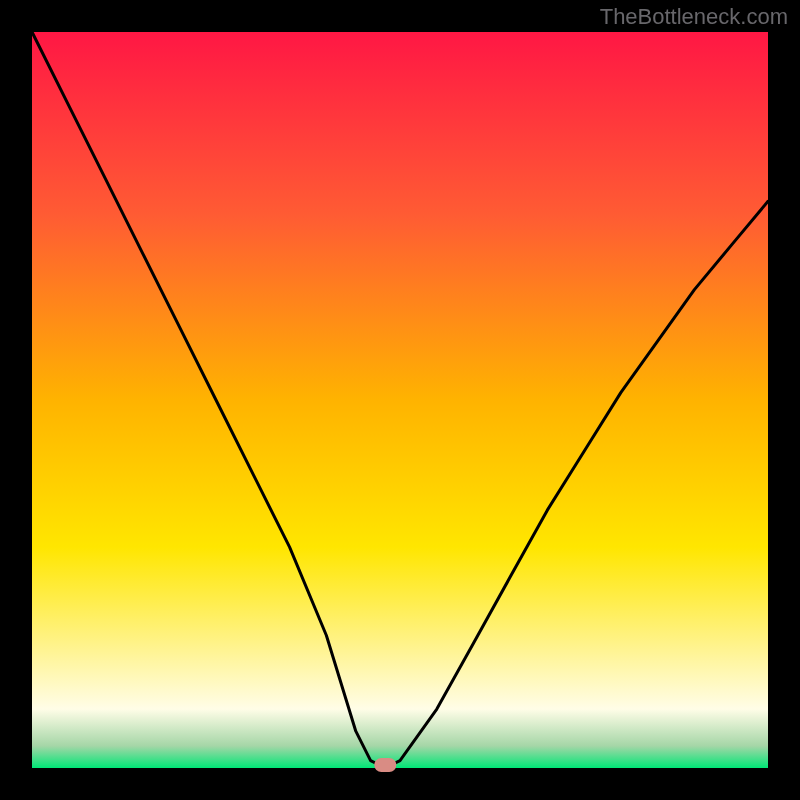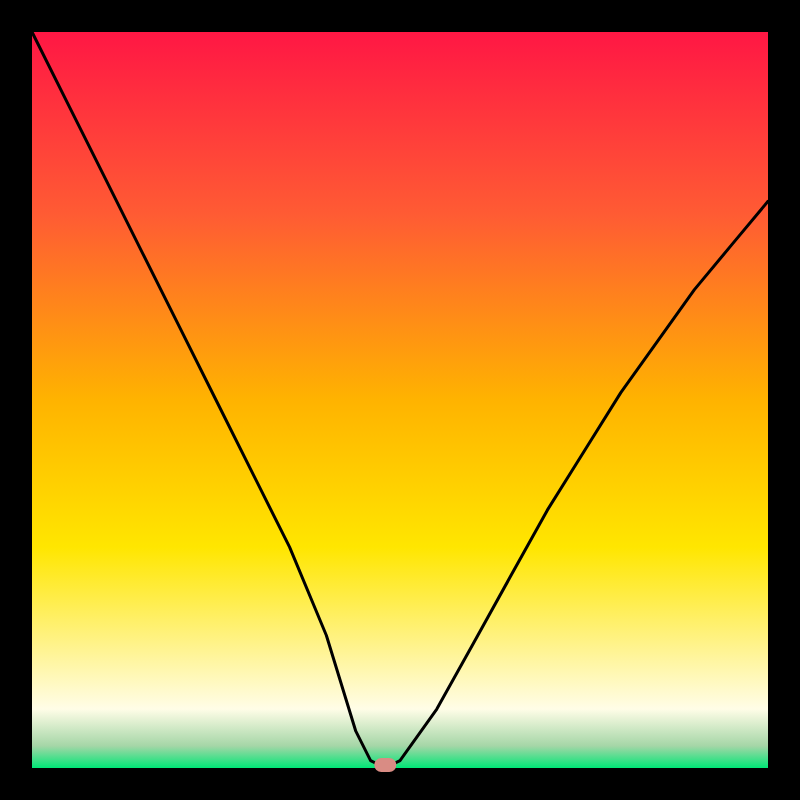--- a/index.html
+++ b/index.html
@@ -46,13 +46,14 @@
 
     <rect x="0" y="0" width="800" height="800" fill="#000"></rect>
 
     <rect id="plot-rect" x="32" y="32" width="736" height="736" fill="url(#bg-grad)"></rect>
 
     <path id="curve" fill="none" stroke="#000" stroke-width="3" stroke-linecap="round" stroke-linejoin="round" d="M32.0 32.0 L68.8 105.6 L105.6 179.2 L142.4 252.8 L179.2 326.4 L216.0 400.0 L252.8 473.6 L289.6 547.2 L326.4 635.5 L355.8 731.2 L370.6 760.6 L385.3 768.0 L400.0 760.6 L436.8 709.1 L473.6 642.9 L510.4 576.6 L547.2 510.4 L584.0 451.5 L620.8 392.6 L657.6 341.1 L694.4 289.6 L731.2 245.4 L768.0 201.3"></path>
 
     <rect id="marker" rx="7" ry="7" width="22" height="14" fill="#d98c84" x="374.3" y="758.0"></rect>
   </svg>
 
+  <div class="watermark">TheBottleneck.com</div>
 </div>
 
 </body></html>

